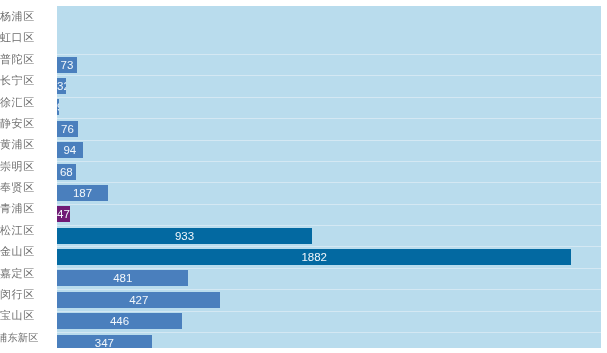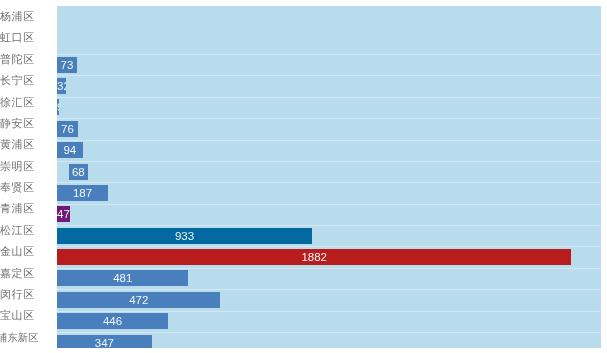--- a/index.html
+++ b/index.html
@@ -180,21 +180,21 @@
         <div class="tick-mark"></div>
         <div class="bar-wrap" style="width: 25.6965px; top: 2.6875px;">
           <div class="bar" style="width: 25.6965px; background: rgb(74, 127, 189);">
             <span class="bar-value">94</span>
           </div>
         </div>
       </div>
       <div class="bar-row" style="height: 21.375px;">
         <div class="row-gridline"></div>
         <div class="tick-mark"></div>
-        <div class="bar-wrap" style="width: 18.5889px; top: 2.6875px; padding-left: 12px;">
+        <div class="bar-wrap" style="width: 18.5889px; top: 2.6875px;">
           <div class="bar" style="width: 18.5889px; background: rgb(74, 127, 189);">
             <span class="bar-value">68</span>
           </div>
         </div>
       </div>
       <div class="bar-row" style="height: 21.375px;">
         <div class="row-gridline"></div>
         <div class="tick-mark"></div>
         <div class="bar-wrap" style="width: 51.1196px; top: 2.6875px;">
           <div class="bar" style="width: 51.1196px; background: rgb(74, 127, 189);">
@@ -217,48 +217,48 @@
         <div class="bar-wrap" style="width: 255.051px; top: 2.6875px;">
           <div class="bar" style="width: 255.051px; background: #0369a1;">
             <span class="bar-value">933</span>
           </div>
         </div>
       </div>
       <div class="bar-row" style="height: 21.375px;">
         <div class="row-gridline"></div>
         <div class="tick-mark"></div>
         <div class="bar-wrap" style="width: 514.476px; top: 2.6875px;">
-          <div class="bar" style="width: 514.476px; background: #b91c1c;">
+          <div class="bar" style="width: 514.476px; background: #0369a1;">
             <span class="bar-value">1882</span>
           </div>
         </div>
       </div>
       <div class="bar-row" style="height: 21.375px;">
         <div class="row-gridline"></div>
         <div class="tick-mark"></div>
         <div class="bar-wrap" style="width: 131.489px; top: 2.6875px;">
           <div class="bar" style="width: 131.489px; background: rgb(74, 127, 189);">
             <span class="bar-value">481</span>
           </div>
         </div>
       </div>
       <div class="bar-row" style="height: 21.375px;">
         <div class="row-gridline"></div>
         <div class="tick-mark"></div>
         <div class="bar-wrap" style="width: 163.473px; top: 2.6875px;">
           <div class="bar" style="width: 163.473px; background: rgb(74, 127, 189);">
-            <span class="bar-value">472</span>
+            <span class="bar-value">427</span>
           </div>
         </div>
       </div>
       <div class="bar-row" style="height: 21.375px;">
         <div class="row-gridline"></div>
         <div class="tick-mark"></div>
         <div class="bar-wrap" style="width: 121.922px; top: 2.6875px;">
-          <div class="bar" style="width: 111px; background: rgb(74, 127, 189);">
+          <div class="bar" style="width: 125px; background: rgb(74, 127, 189);">
             <span class="bar-value">446</span>
           </div>
         </div>
       </div>
       <div class="bar-row" style="height: 21.375px;">
         <div class="row-gridline"></div>
         <div class="tick-mark"></div>
         <div class="bar-wrap" style="width: 94.8583px; top: 2.6875px;">
           <div class="bar" style="width: 94.8583px; background: rgb(74, 127, 189);">
             <span class="bar-value">347</span>

